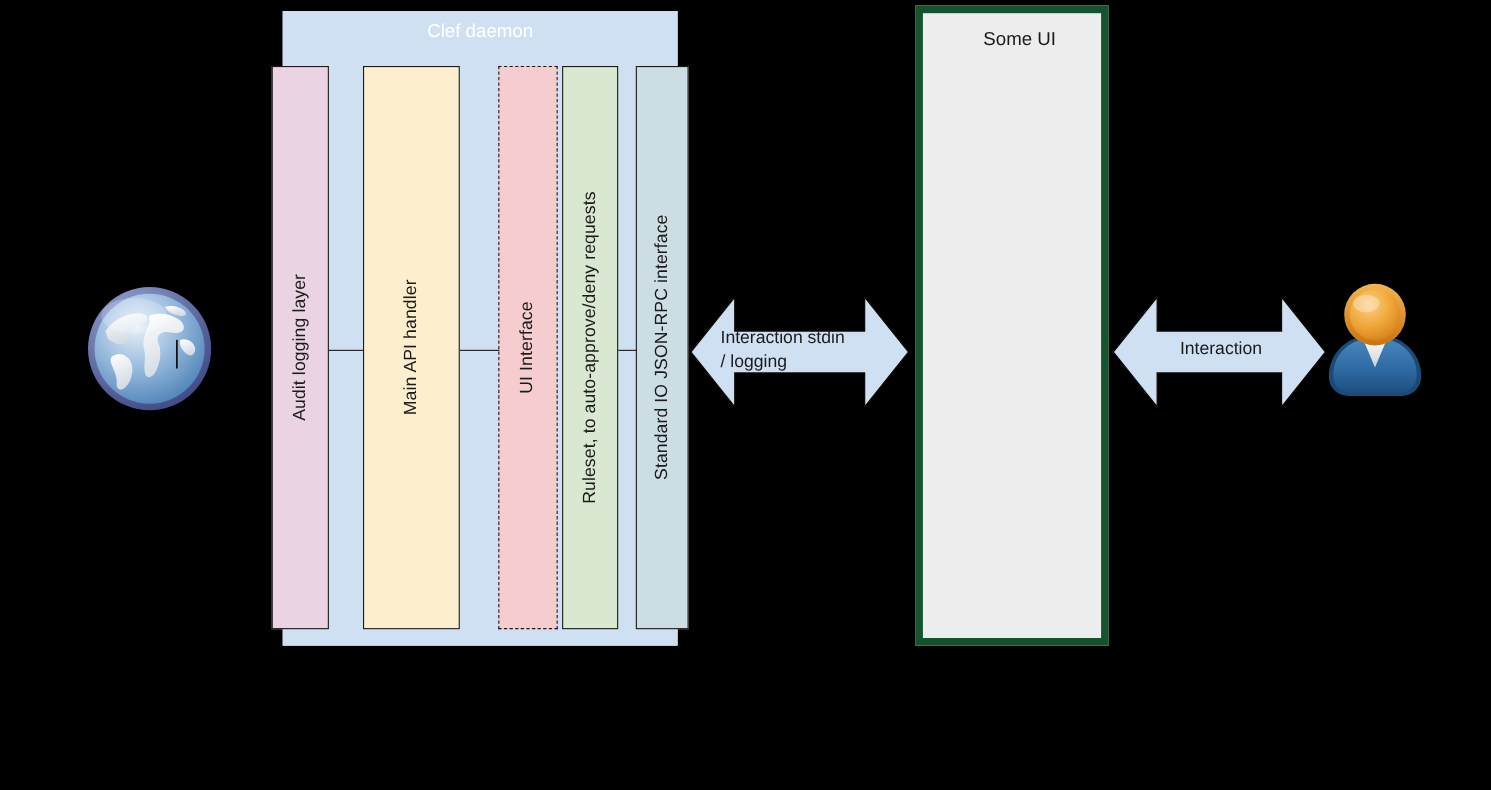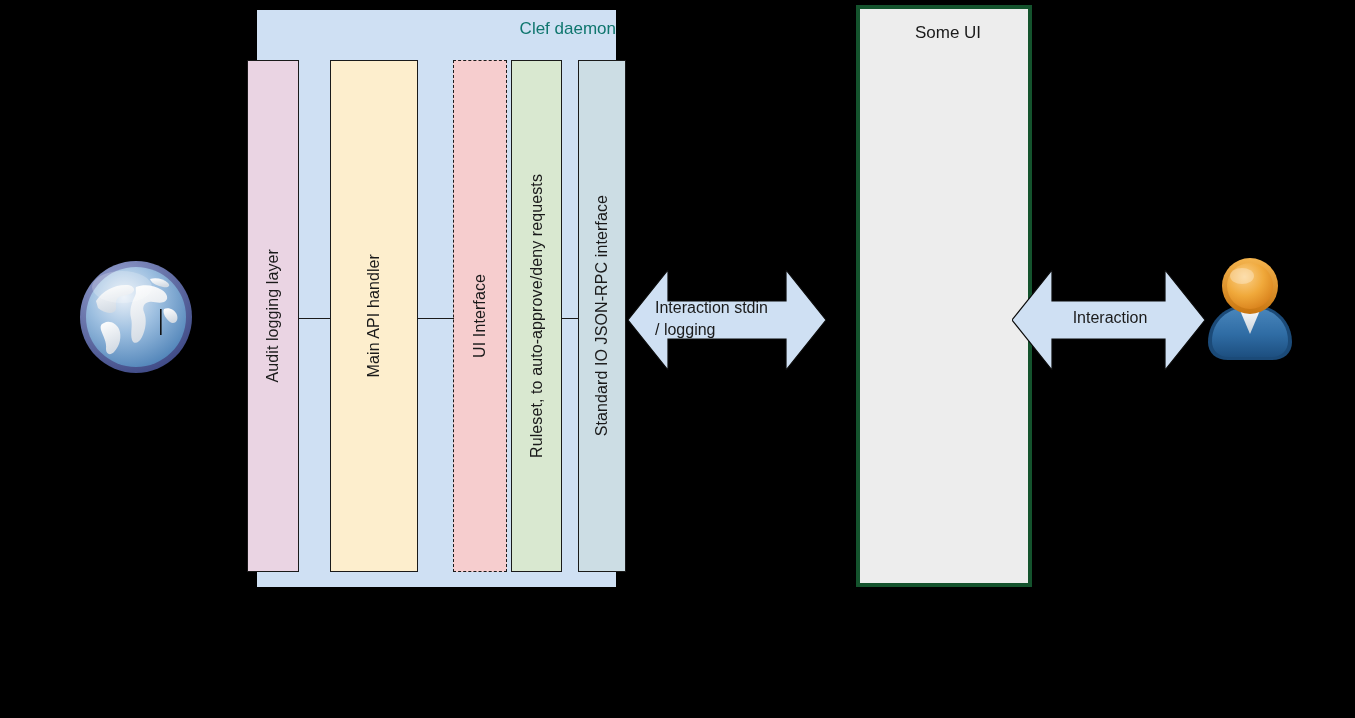--- a/index.html
+++ b/index.html
@@ -33,22 +33,22 @@
     height: 577px;
     background: #cfe0f3;
     border: 1px solid #cfe0f3;
     box-sizing: border-box;
   }
   #clef-daemon-title {
     position: absolute;
     left: 257px;
     top: 18px;
     width: 359px;
-    text-align: right;
-    color: #0f766e;
+    text-align: center;
+    color: #ffffff;
     font-size: 17px;
     line-height: 22px;
     white-space: nowrap;
   }
 
   
   .layer-col {
     position: absolute;
     top: 60px;
     height: 512px;
@@ -80,26 +80,26 @@
     height: 1px;
     background: #1a1a1a;
   }
   #connector-audit-to-api  { left: 299px; width: 32px; }
   #connector-api-to-ui     { left: 418px; width: 36px; }
   #connector-ruleset-to-io { left: 562px; width: 17px; }
 
   
   #some-ui-panel {
     position: absolute;
-    left: 856px;
+    left: 832px;
     top: 5px;
     width: 176px;
     height: 582px;
     background: #ededed;
-    border: 4px solid #14532d;
+    border: 7px solid #14532d;
     box-sizing: border-box;
   }
   #some-ui-title {
     position: absolute;
     left: 0;
     top: 14px;
     width: 176px;
     text-align: center;
     font-size: 17px;
     color: #1a1a1a;

